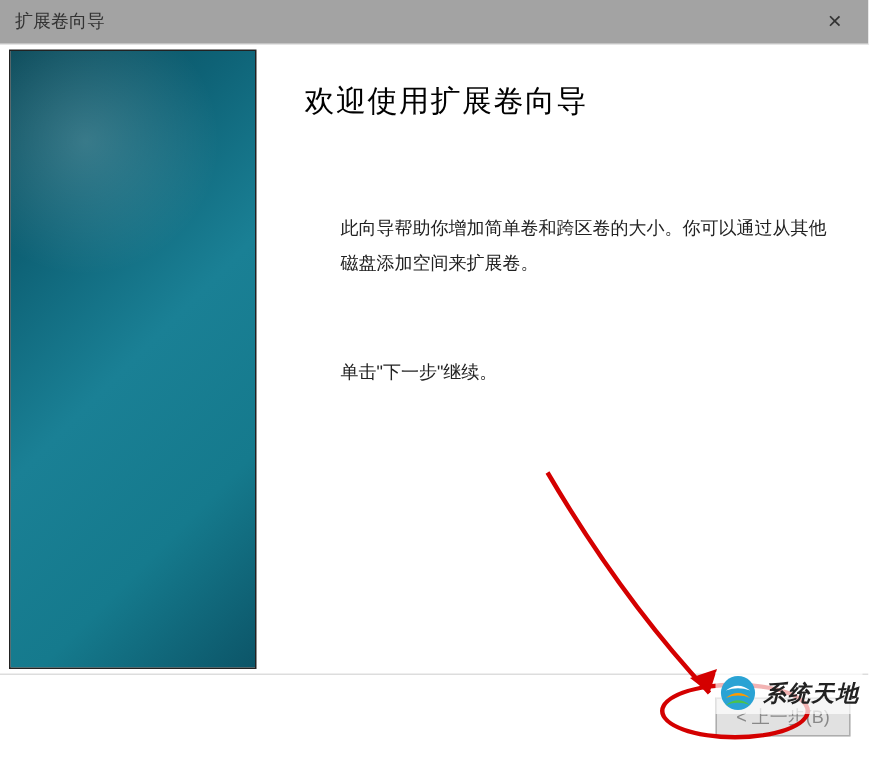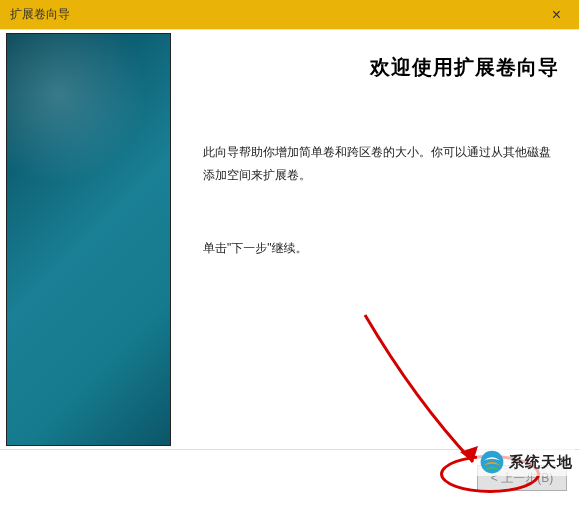--- a/index.html
+++ b/index.html
@@ -12,21 +12,21 @@
       position: relative;
       overflow: hidden;
     }
     .titlebar {
       height: 30px;
       border-bottom: 1px solid #e5e5e5;
       display: flex;
       align-items: center;
       justify-content: space-between;
       padding: 0 0 0 10px;
-      background: #eab308;
+      background: #a3a3a3;
     }
     .titlebar-title { font-size: 12px; color: #333; }
     .close-btn {
       width: 45px;
       height: 29px;
       display: flex;
       align-items: center;
       justify-content: center;
       cursor: pointer;
       font-size: 16px;
@@ -52,31 +52,31 @@
       top: -30px; left: -40px;
       width: 180px; height: 180px;
       background: radial-gradient(circle, rgba(255,255,255,0.18) 0%, rgba(255,255,255,0) 70%);
     }
     .wizard-main {
       flex: 1;
       padding: 24px 20px 20px 32px;
     }
     .wizard-heading {
       font-size: 20px;
-      font-weight: bold;
+      font-weight: normal;
       color: #000;
       margin-bottom: 60px;
       letter-spacing: 1px;
-      text-align: right;
     }
     .wizard-text {
       font-size: 12px;
       color: #222;
       line-height: 1.9;
       margin-bottom: 50px;
+      margin-left: 24px;
     }
     .wizard-footer {
       height: 56px;
       display: flex;
       align-items: center;
       justify-content: flex-end;
       padding-right: 12px;
       gap: 2px;
       position: relative;
     }
@@ -126,20 +126,21 @@
       padding: 1px 2px;
     }
     .watermark-logo {
       width: 26px; height: 26px;
     }
     .watermark-text {
       font-size: 15px;
       font-weight: bold;
       color: #222;
       letter-spacing: 1px;
+      font-style: italic;
     }
   </style>
 </head>
 <body>
 
 <div class="titlebar">
   <span class="titlebar-title">扩展卷向导</span>
   <div class="close-btn">
     <span>×</span>
   </div>

